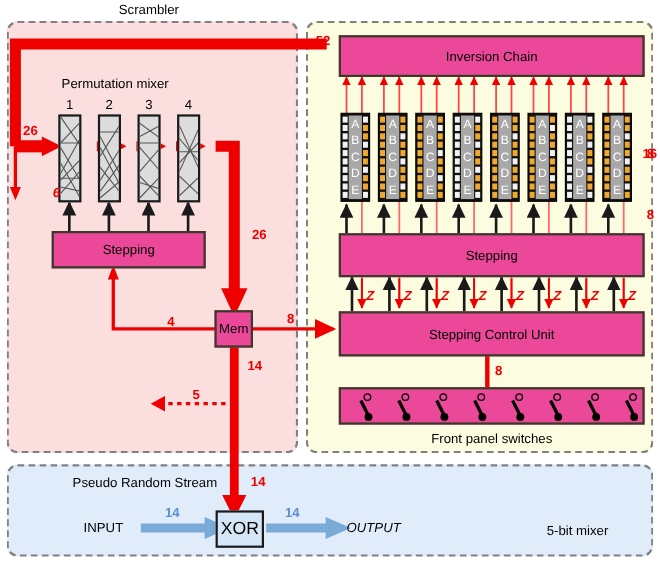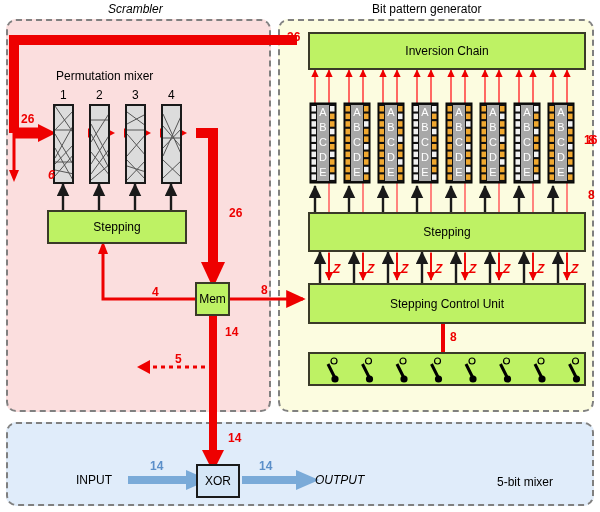--- a/index.html
+++ b/index.html
@@ -6,38 +6,37 @@
   body{width:600px;height:512px;background:#ffffff;
        font-family:"Liberation Sans",sans-serif;position:relative;overflow:hidden;}
   .stage{position:absolute;left:0;top:0;width:600px;height:512px;}
   .lbl{position:absolute;color:#000;font-size:12px;white-space:nowrap;}
   .redlbl{position:absolute;color:#ee0000;font-size:12px;font-weight:bold;white-space:nowrap;}
   .bluelbl{position:absolute;color:#5b8fc9;font-size:12px;font-weight:bold;white-space:nowrap;}
   .panel{position:absolute;border:2px dashed #808080;border-radius:10px;box-sizing:border-box;}
   .p-scr{background:#fbdede;}
   .p-bpg{background:#fcfce0;}
   .p-mix{background:#e0ecfa;}
-  .ybox{position:absolute;background:#bef264;border:2px solid #3a3a28;box-sizing:border-box;
+  .ybox{position:absolute;background:#ec4899;border:2px solid #3a3a28;box-sizing:border-box;
         display:flex;align-items:center;justify-content:center;font-size:12px;color:#000;}
   .bbox{position:absolute;background:#d5e6f7;border:2px solid #1a1a1a;box-sizing:border-box;
-        display:flex;align-items:center;justify-content:center;font-size:12px;color:#000;}
+        display:flex;align-items:center;justify-content:center;font-size:16px;color:#000;}
   .wheel{position:absolute;background:#dcdcdc;border:2px solid #1a1a1a;box-sizing:border-box;overflow:hidden;}
   .bpunit{position:absolute;}
   .spg{position:absolute;width:36px;height:36px;border-radius:50%;
        border:3px dotted #9a9a9a;background:#fbdede;box-sizing:border-box;
        display:flex;align-items:center;justify-content:center;font-size:11px;color:#333;}
   svg{position:absolute;left:0;top:0;overflow:visible;}
 </style>
 </head>
 <body>
 
 <div class="stage">
 
-  <div class="lbl" style="left:108px;top:2px;font-style:italic;">Scrambler</div>
-  <div class="lbl" style="left:372px;top:2px;">Bit pattern generator</div>
+  <div class="lbl" style="left:108px;top:2px;">Scrambler</div>
 
   <div class="panel p-scr" style="left:6px;top:19px;width:265px;height:393px;"></div>
   <div class="panel p-bpg" style="left:278px;top:19px;width:316px;height:393px;"></div>
   <div class="panel p-mix" style="left:6px;top:422px;width:588px;height:84px;"></div>
   <div class="lbl" style="left:497px;top:475px;">5-bit mixer</div>
 
   <svg width="600" height="512">
     <defs>
       <marker id="ar-red-s" markerWidth="7" markerHeight="7" refX="5.6" refY="3" orient="auto">
         <path d="M0,0 L6.5,3 L0,6 z" fill="#ee0000"></path>
@@ -234,21 +233,21 @@
 
 
   <div class="redlbl" style="left:21px;top:112px;">26</div>
   <div class="redlbl" style="left:48px;top:168px;font-style:italic;">6</div>
   <div class="redlbl" style="left:229px;top:206px;">26</div>
   <div class="redlbl" style="left:152px;top:285px;">4</div>
   <div class="redlbl" style="left:261px;top:283px;">8</div>
   <div class="redlbl" style="left:225px;top:325px;">14</div>
   <div class="redlbl" style="left:175px;top:352px;">5</div>
 
-  <div class="redlbl" style="left:287px;top:30px;">36</div>
+  <div class="redlbl" style="left:287px;top:30px;">52</div>
   <div class="ybox" style="left:308px;top:32px;width:278px;height:38px;">
     <span>Inversion Chain</span>
   </div>
 
   <div id="bp-units">
       <div class="bpunit" style="left: 310px; top: 103px; width: 26px; height: 80px;">
         <svg width="26" height="80">
           <rect x="0" y="0" width="26" height="80" fill="#101010"></rect>
           <rect x="7" y="2" width="12" height="76" fill="#a8a8a8"></rect>
           <rect x="7" y="2" width="12" height="76" fill="url(#g0)" opacity="0"></rect>
@@ -558,21 +557,23 @@
         <line x1="190.5" y1="10" x2="197.5" y2="24" stroke="#000" stroke-width="3"></line>
         <circle cx="197.5" cy="25" r="3.6" fill="#000"></circle>
         <circle cx="231" cy="7" r="3" fill="none" stroke="#000" stroke-width="1.2"></circle>
         <line x1="225" y1="10" x2="232" y2="24" stroke="#000" stroke-width="3"></line>
         <circle cx="232" cy="25" r="3.6" fill="#000"></circle>
         <circle cx="265.5" cy="7" r="3" fill="none" stroke="#000" stroke-width="1.2"></circle>
         <line x1="259.5" y1="10" x2="266.5" y2="24" stroke="#000" stroke-width="3"></line>
         <circle cx="266.5" cy="25" r="3.6" fill="#000"></circle>
       </svg>
   </div>
-
+  <div class="lbl" style="left:392px;top:392px;">Front panel switches</div>
+
+  <div class="lbl" style="left:66px;top:432px;">Pseudo Random Stream</div>
   <div class="redlbl" style="left:228px;top:431px;">14</div>
   <div class="lbl" style="left:76px;top:473px;">INPUT</div>
   <div class="bluelbl" style="left:150px;top:459px;">14</div>
   <div class="bbox" style="left:196px;top:464px;width:44px;height:34px;">
     <span>XOR</span>
   </div>
   <div class="bluelbl" style="left:259px;top:459px;">14</div>
   <div class="lbl" style="left:315px;top:473px;font-style:italic;">OUTPUT</div>
 
 </div>

